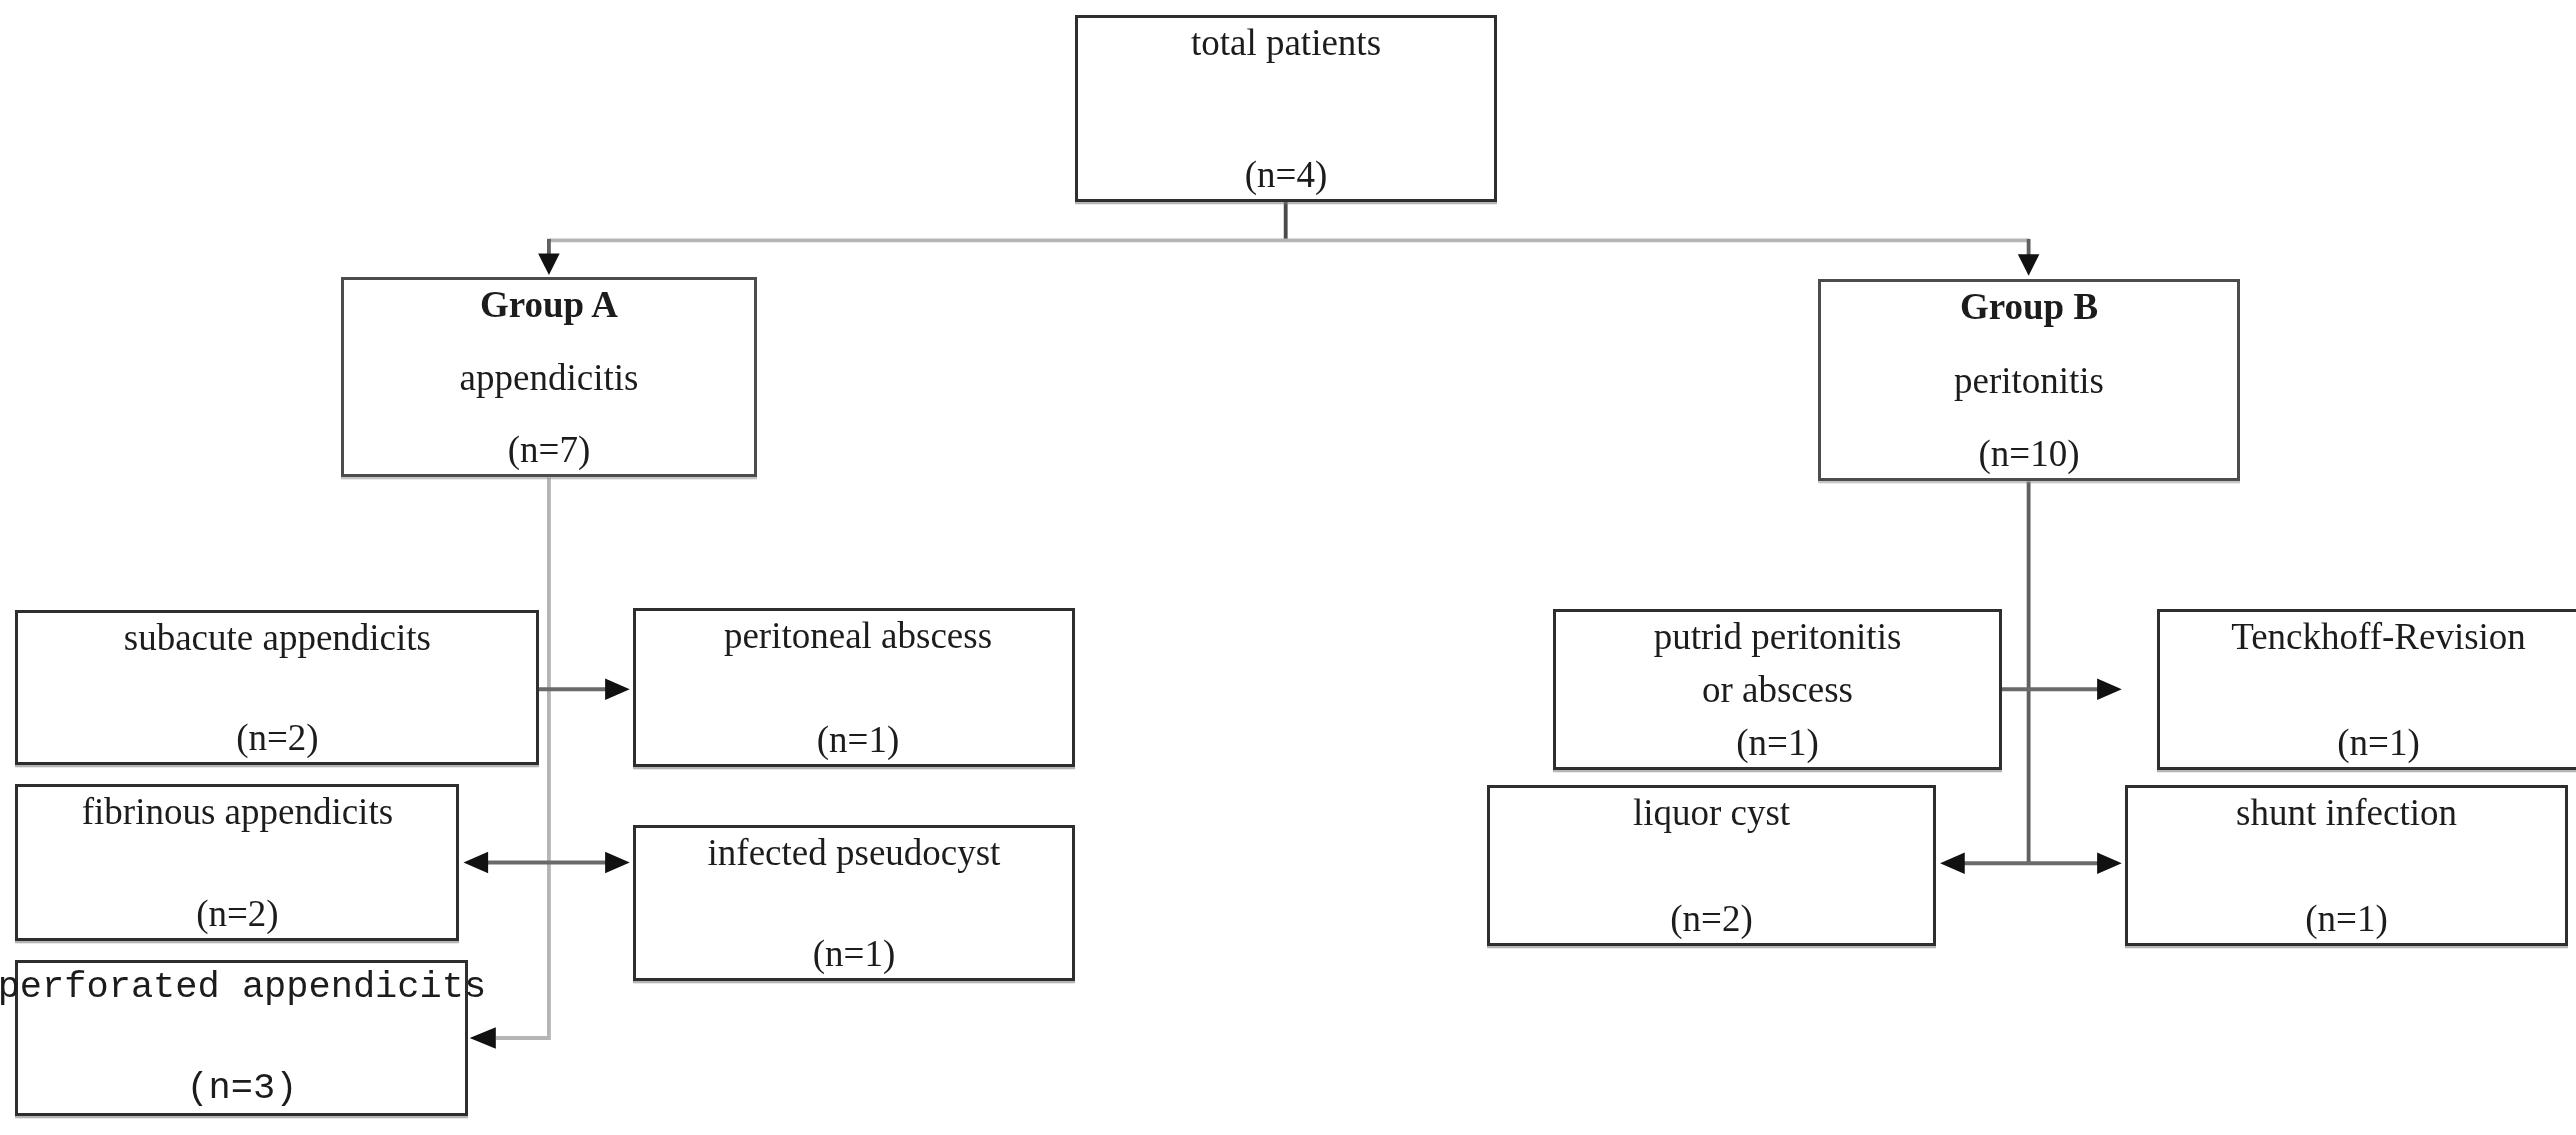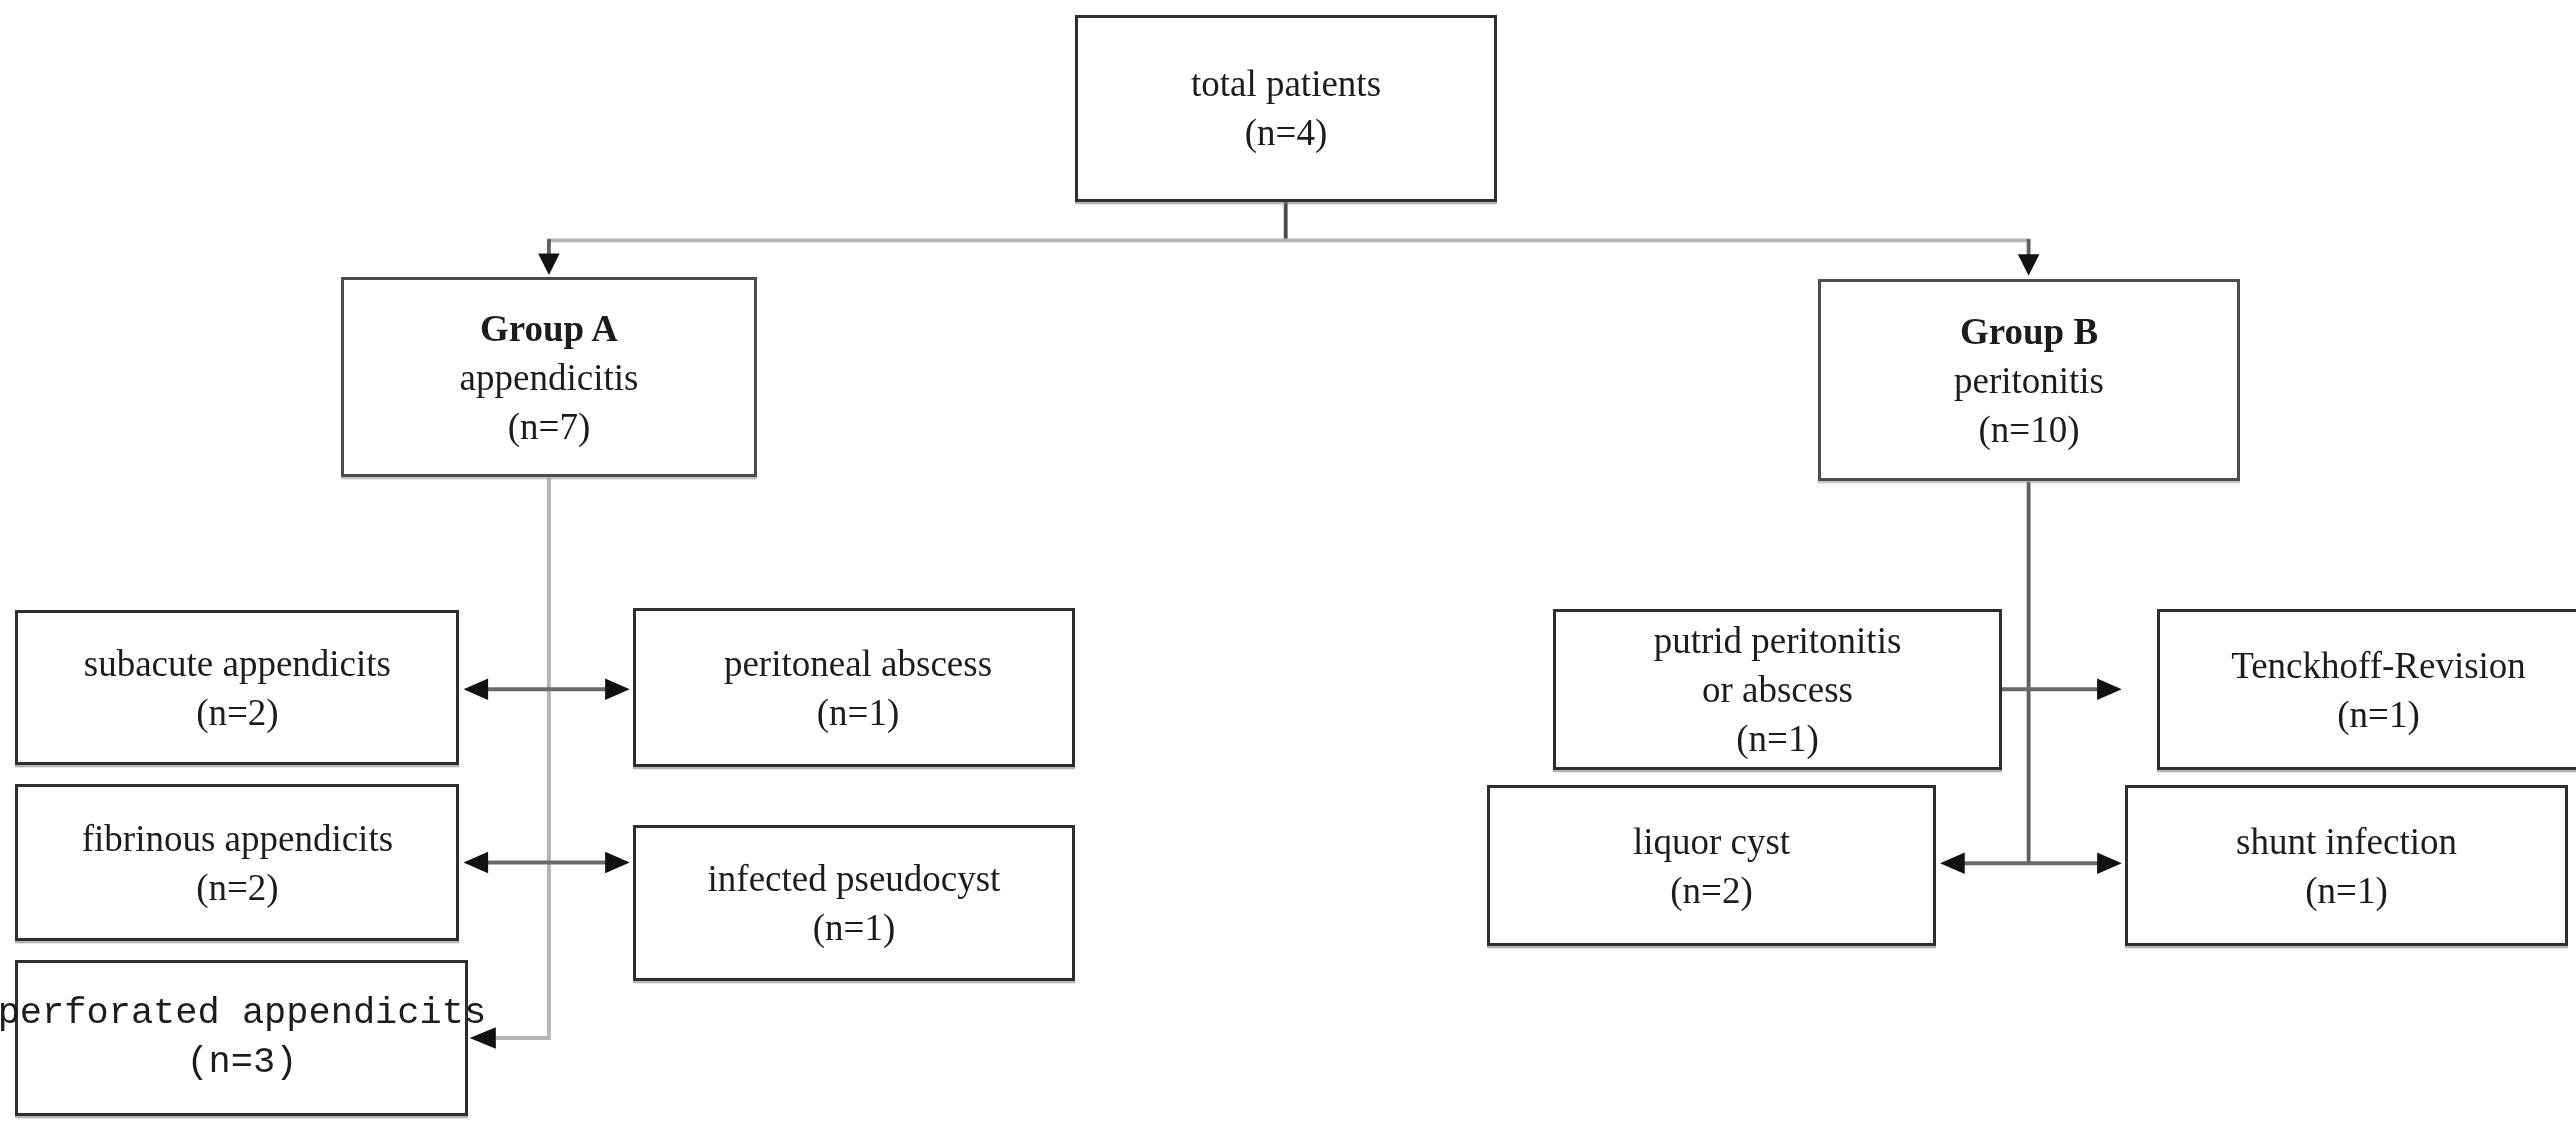--- a/index.html
+++ b/index.html
@@ -15,21 +15,21 @@
     position: absolute;
     left: 0; top: 0;
     width: 2576px; height: 1136px;
   }
   .node {
     position: absolute;
     box-sizing: border-box;
     background: #ffffff;
     display: flex;
     flex-direction: column;
-    justify-content: center;
+    justify-content: space-between;
     align-items: center;
     text-align: center;
     color: #1c1c1c;
     font-size: 37px;
     line-height: 49px;
   }
   .node.sub { border: 3.8px solid #2e2e2e; box-shadow: 0 2.3px 0 rgba(120,120,120,.55); }
   .node.grp { border: 3.8px solid #4c4c4c; box-shadow: 0 2.3px 0 rgba(140,140,140,.5); }
   .node .bold { font-weight: bold; }
   .line { white-space: nowrap; }
@@ -83,21 +83,21 @@
     <div class="line">appendicitis</div>
     <div class="line">(n=7)</div>
   </div>
 
   <div class="node grp" style="left:1818px; top:279px; width:422px; height:202px;">
     <div class="line bold">Group B</div>
     <div class="line">peritonitis</div>
     <div class="line">(n=10)</div>
   </div>
 
-  <div class="node sub" style="left:15.4px; top:610px; width:444px; height:155px;">
+  <div class="node sub" style="left:15.4px; top:610px; width:524px; height:155px;">
     <div class="line">subacute appendicits</div>
     <div class="line">(n=2)</div>
   </div>
 
   <div class="node sub" style="left:633px; top:608px; width:442px; height:159px;padding-left:8px;">
     <div class="line">peritoneal abscess</div>
     <div class="line">(n=1)</div>
   </div>
 
   <div class="node sub" style="left:15.4px; top:784px; width:444px; height:157px;">

